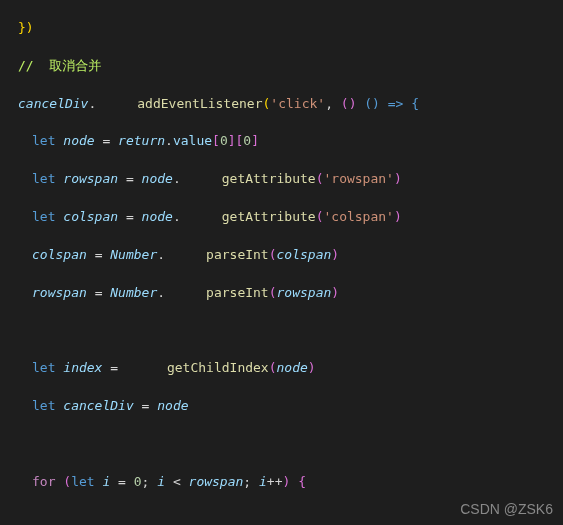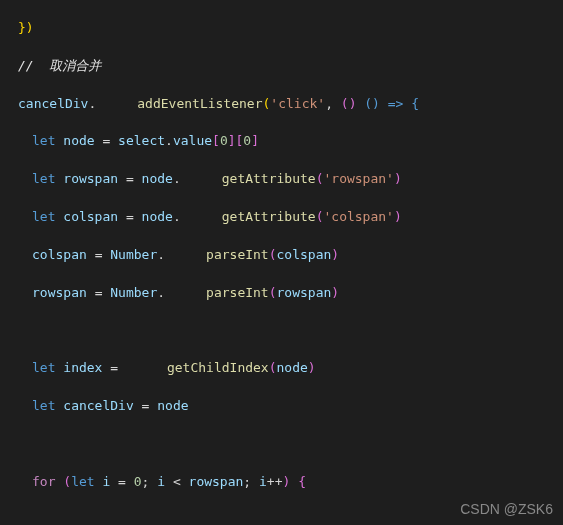--- a/index.html
+++ b/index.html
@@ -14,24 +14,24 @@
       height: 525px;
       overflow: hidden;
       position: relative;
     }
     .code-container {
       padding: 0 0 0 18px;
       white-space: pre;
     }
     .line { display: block; min-height: 19px; }
     .indent1 { padding-left: 14px; }
-    .comment { color: #e5e5e5; font-style: italic; }
+    .comment { color: #bef264; }
     .keyword { color: #569cd6; }
     .keyword2 { color: #c586c0; }
-    .variable { color: #9cdcfe; }
+    .variable { color: #9cdcfe; font-style: italic; }
     .func { color: #dcdcaa; margin-left: 41px; }
     .string { color: #ce9178; }
     .number { color: #b5cea8; }
     .paren { color: #ffd700; }
     .paren2 { color: #da70d6; }
     .punct { color: #d4d4d4; }
     .prop { color: #9cdcfe; }
     .watermark {
       position: absolute;
       bottom: 6px;
@@ -41,21 +41,21 @@
       font-family: Arial, sans-serif;
     }
   </style>
 </head>
 <body>
 
 <div class="code-container">
 <span class="line"><span class="paren">})</span></span>
 <span class="line"><span class="comment">//  取消合并</span></span>
 <span class="line"><span class="variable">cancelDiv</span><span class="punct">.</span><span class="func">addEventListener</span><span class="paren">(</span><span class="string">'click'</span><span class="punct">,</span> <span class="paren2">(</span><span class="paren2">)</span> <span class="keyword">() =&gt; {</span></span>
-<span class="line indent1"><span class="keyword">let</span> <span class="variable">node</span> <span class="punct">=</span> <span class="variable">select</span><span class="punct">.</span><span class="prop">value</span><span class="paren2">[</span><span class="number">0</span><span class="paren2">]</span><span class="paren2">[</span><span class="number">0</span><span class="paren2">]</span></span>
+<span class="line indent1"><span class="keyword">let</span> <span class="variable">node</span> <span class="punct">=</span> <span class="variable">return</span><span class="punct">.</span><span class="prop">value</span><span class="paren2">[</span><span class="number">0</span><span class="paren2">]</span><span class="paren2">[</span><span class="number">0</span><span class="paren2">]</span></span>
 <span class="line indent1"><span class="keyword">let</span> <span class="variable">rowspan</span> <span class="punct">=</span> <span class="variable">node</span><span class="punct">.</span><span class="func">getAttribute</span><span class="paren2">(</span><span class="string">'rowspan'</span><span class="paren2">)</span></span>
 <span class="line indent1"><span class="keyword">let</span> <span class="variable">colspan</span> <span class="punct">=</span> <span class="variable">node</span><span class="punct">.</span><span class="func">getAttribute</span><span class="paren2">(</span><span class="string">'colspan'</span><span class="paren2">)</span></span>
 <span class="line indent1"><span class="variable">colspan</span> <span class="punct">=</span> <span class="variable">Number</span><span class="punct">.</span><span class="func">parseInt</span><span class="paren2">(</span><span class="variable">colspan</span><span class="paren2">)</span></span>
 <span class="line indent1"><span class="variable">rowspan</span> <span class="punct">=</span> <span class="variable">Number</span><span class="punct">.</span><span class="func">parseInt</span><span class="paren2">(</span><span class="variable">rowspan</span><span class="paren2">)</span></span>
 <span class="line"> </span>
 <span class="line indent1"><span class="keyword">let</span> <span class="variable">index</span> <span class="punct">=</span> <span class="func">getChildIndex</span><span class="paren2">(</span><span class="variable">node</span><span class="paren2">)</span></span>
 <span class="line indent1"><span class="keyword">let</span> <span class="variable">cancelDiv</span> <span class="punct">=</span> <span class="variable">node</span></span>
 <span class="line"> </span>
 <span class="line indent1"><span class="keyword2">for</span> <span class="paren2">(</span><span class="keyword">let</span> <span class="variable">i</span> <span class="punct">=</span> <span class="number">0</span><span class="punct">;</span> <span class="variable">i</span> <span class="punct">&lt;</span> <span class="variable">rowspan</span><span class="punct">;</span> <span class="variable">i</span><span class="punct">++</span><span class="paren2">)</span> <span class="paren2">{</span></span>
 

